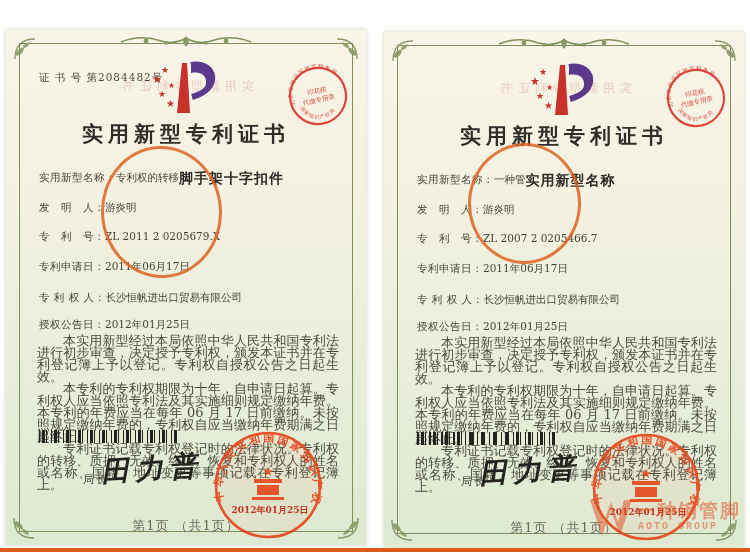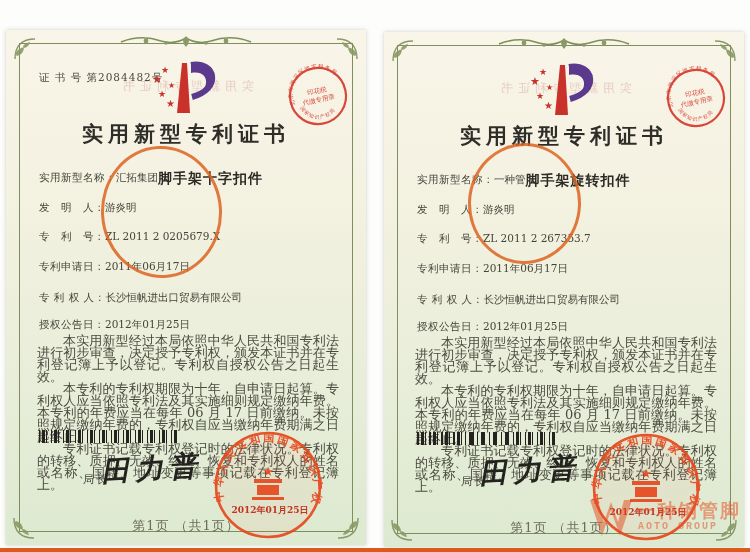--- a/index.html
+++ b/index.html
@@ -155,21 +155,21 @@
     <text x="15" y="16" font-size="9" fill="#c8322b">★</text>
     <text x="12" y="40" font-size="9" fill="#c8322b">★</text>
     <text x="22" y="31" font-size="8" fill="#c8322b">★</text>
     <text x="20" y="50" font-size="10" fill="#c8322b">★</text>
   </svg>
 
   <div class="title">实用新型专利证书</div>
 
   <div class="fields">
     <div class="row name">
-      <span class="lab">实用新型名称：</span><span>汇拓集团</span><span class="big-name">脚手架十字扣件</span>
+      <span class="lab">实用新型名称：</span><span>专利权的转移</span><span class="big-name">脚手架十字扣件</span>
     </div>
     <div class="row inventor">
       <span class="lab">发　明　人：</span><span>游炎明</span>
     </div>
     <div class="row patno">
       <span class="lab">专　利　号：</span><span>ZL 2011 2 0205679.X</span>
     </div>
     <div class="row filing">
       <span class="lab">专利申请日：</span><span>2011年06月17日</span>
     </div>
@@ -272,27 +272,27 @@
     <text x="15" y="16" font-size="9" fill="#c8322b">★</text>
     <text x="12" y="40" font-size="9" fill="#c8322b">★</text>
     <text x="22" y="31" font-size="8" fill="#c8322b">★</text>
     <text x="20" y="50" font-size="10" fill="#c8322b">★</text>
   </svg>
 
   <div class="title">实用新型专利证书</div>
 
   <div class="fields">
     <div class="row name">
-      <span class="lab">实用新型名称：</span><span>一种管</span><span class="big-name">脚手架旋转扣件</span>
+      <span class="lab">实用新型名称：</span><span>一种管</span><span class="big-name">实用新型名称</span>
     </div>
     <div class="row inventor">
       <span class="lab">发　明　人：</span><span>游炎明</span>
     </div>
     <div class="row patno">
-      <span class="lab">专　利　号：</span><span>ZL 2011 2 267353.7</span>
+      <span class="lab">专　利　号：</span><span>ZL 2007 2 0205466.7</span>
     </div>
     <div class="row filing">
       <span class="lab">专利申请日：</span><span>2011年06月17日</span>
     </div>
     <div class="row patentee">
       <span class="lab">专 利 权 人：</span><span>长沙恒帆进出口贸易有限公司</span>
     </div>
     <div class="row grant">
       <span class="lab">授权公告日：</span><span>2012年01月25日</span>
     </div>

